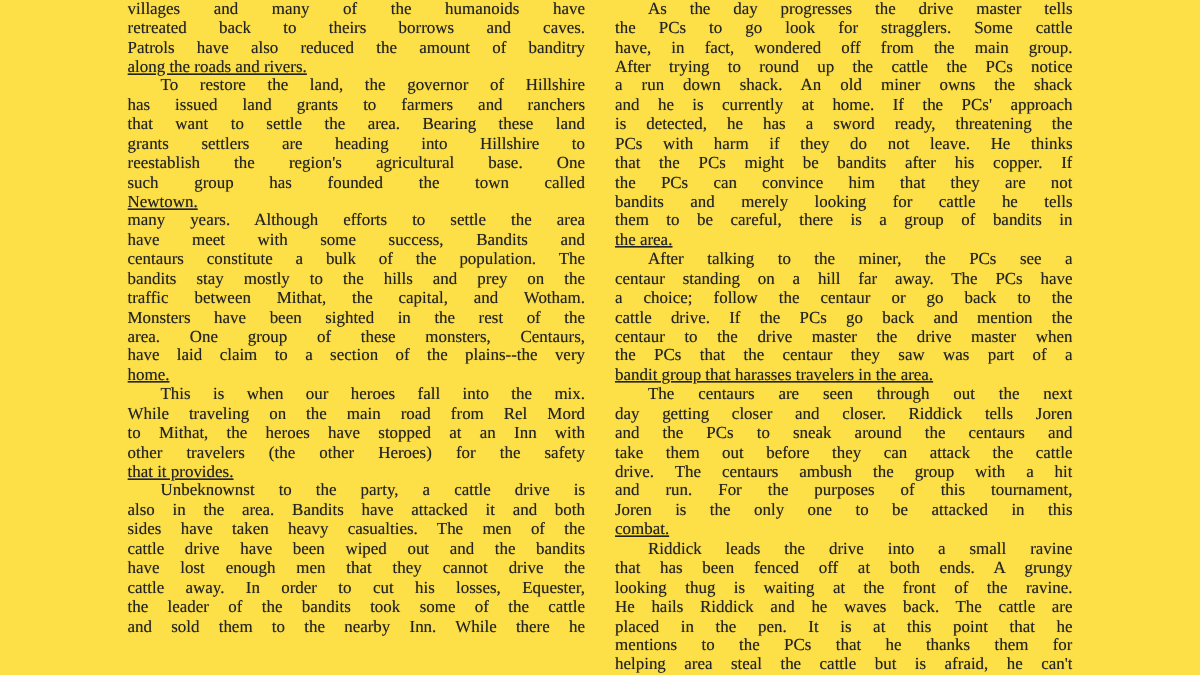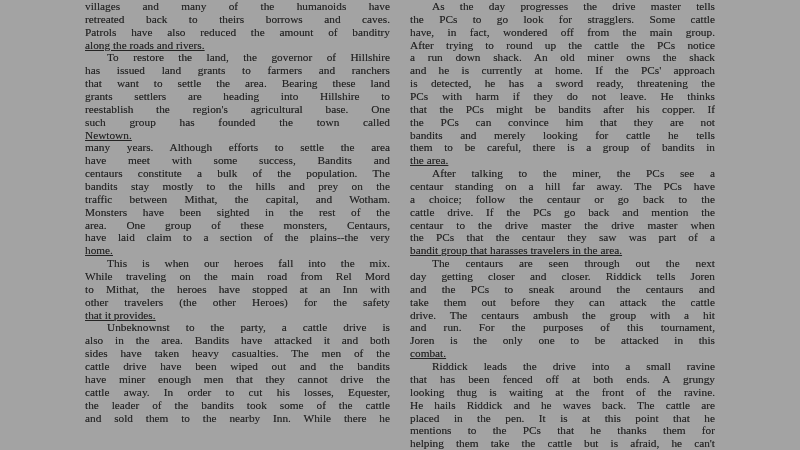--- a/index.html
+++ b/index.html
@@ -6,21 +6,21 @@
   html, body {
     width: 800px; height: 450px;
     background: #ffffff;
     overflow: hidden;
   }
   .page {
     width: 800px; height: 450px;
     display: flex;
     padding: 0 85px;
     gap: 20px;
-    background: #a3a3a3;
+    background: #fde047;
     font-family: "Liberation Serif", "DejaVu Serif", serif;
     color: #242424;
   }
   .column {
     width: 305px;
     height: 450px;
     overflow: hidden;
     font-size: 11.3px;
     line-height: 12.857px;
   }
@@ -64,21 +64,21 @@
       <div class="line para-end">home.</div>
       <div class="line indent">This is when our heroes fall into the mix.</div>
       <div class="line">While traveling on the main road from Rel Mord</div>
       <div class="line">to Mithat, the heroes have stopped at an Inn with</div>
       <div class="line">other travelers (the other Heroes) for the safety</div>
       <div class="line para-end">that it provides.</div>
       <div class="line indent">Unbeknownst to the party, a cattle drive is</div>
       <div class="line">also in the area. Bandits have attacked it and both</div>
       <div class="line">sides have taken heavy casualties. The men of the</div>
       <div class="line">cattle drive have been wiped out and the bandits</div>
-      <div class="line">have miner enough men that they cannot drive the</div>
+      <div class="line">have lost enough men that they cannot drive the</div>
       <div class="line">cattle away. In order to cut his losses, Equester,</div>
       <div class="line">the leader of the bandits took some of the cattle</div>
       <div class="line">and sold them to the nearby Inn. While there he</div>
     </div>
   <div class="column">
       <div class="line indent">As the day progresses the drive master tells</div>
       <div class="line">the PCs to go look for stragglers. Some cattle</div>
       <div class="line">have, in fact, wondered off from the main group.</div>
       <div class="line">After trying to round up the cattle the PCs notice</div>
       <div class="line">a run down shack. An old miner owns the shack</div>
@@ -104,15 +104,15 @@
       <div class="line">drive. The centaurs ambush the group with a hit</div>
       <div class="line">and run. For the purposes of this tournament,</div>
       <div class="line">Joren is the only one to be attacked in this</div>
       <div class="line para-end">combat.</div>
       <div class="line indent">Riddick leads the drive into a small ravine</div>
       <div class="line">that has been fenced off at both ends. A grungy</div>
       <div class="line">looking thug is waiting at the front of the ravine.</div>
       <div class="line">He hails Riddick and he waves back. The cattle are</div>
       <div class="line">placed in the pen. It is at this point that he</div>
       <div class="line">mentions to the PCs that he thanks them for</div>
-      <div class="line">helping them take the cattle but is afraid, he can't</div>
+      <div class="line">helping area steal the cattle but is afraid, he can't</div>
     </div>
 </div>
 
 </body></html>

